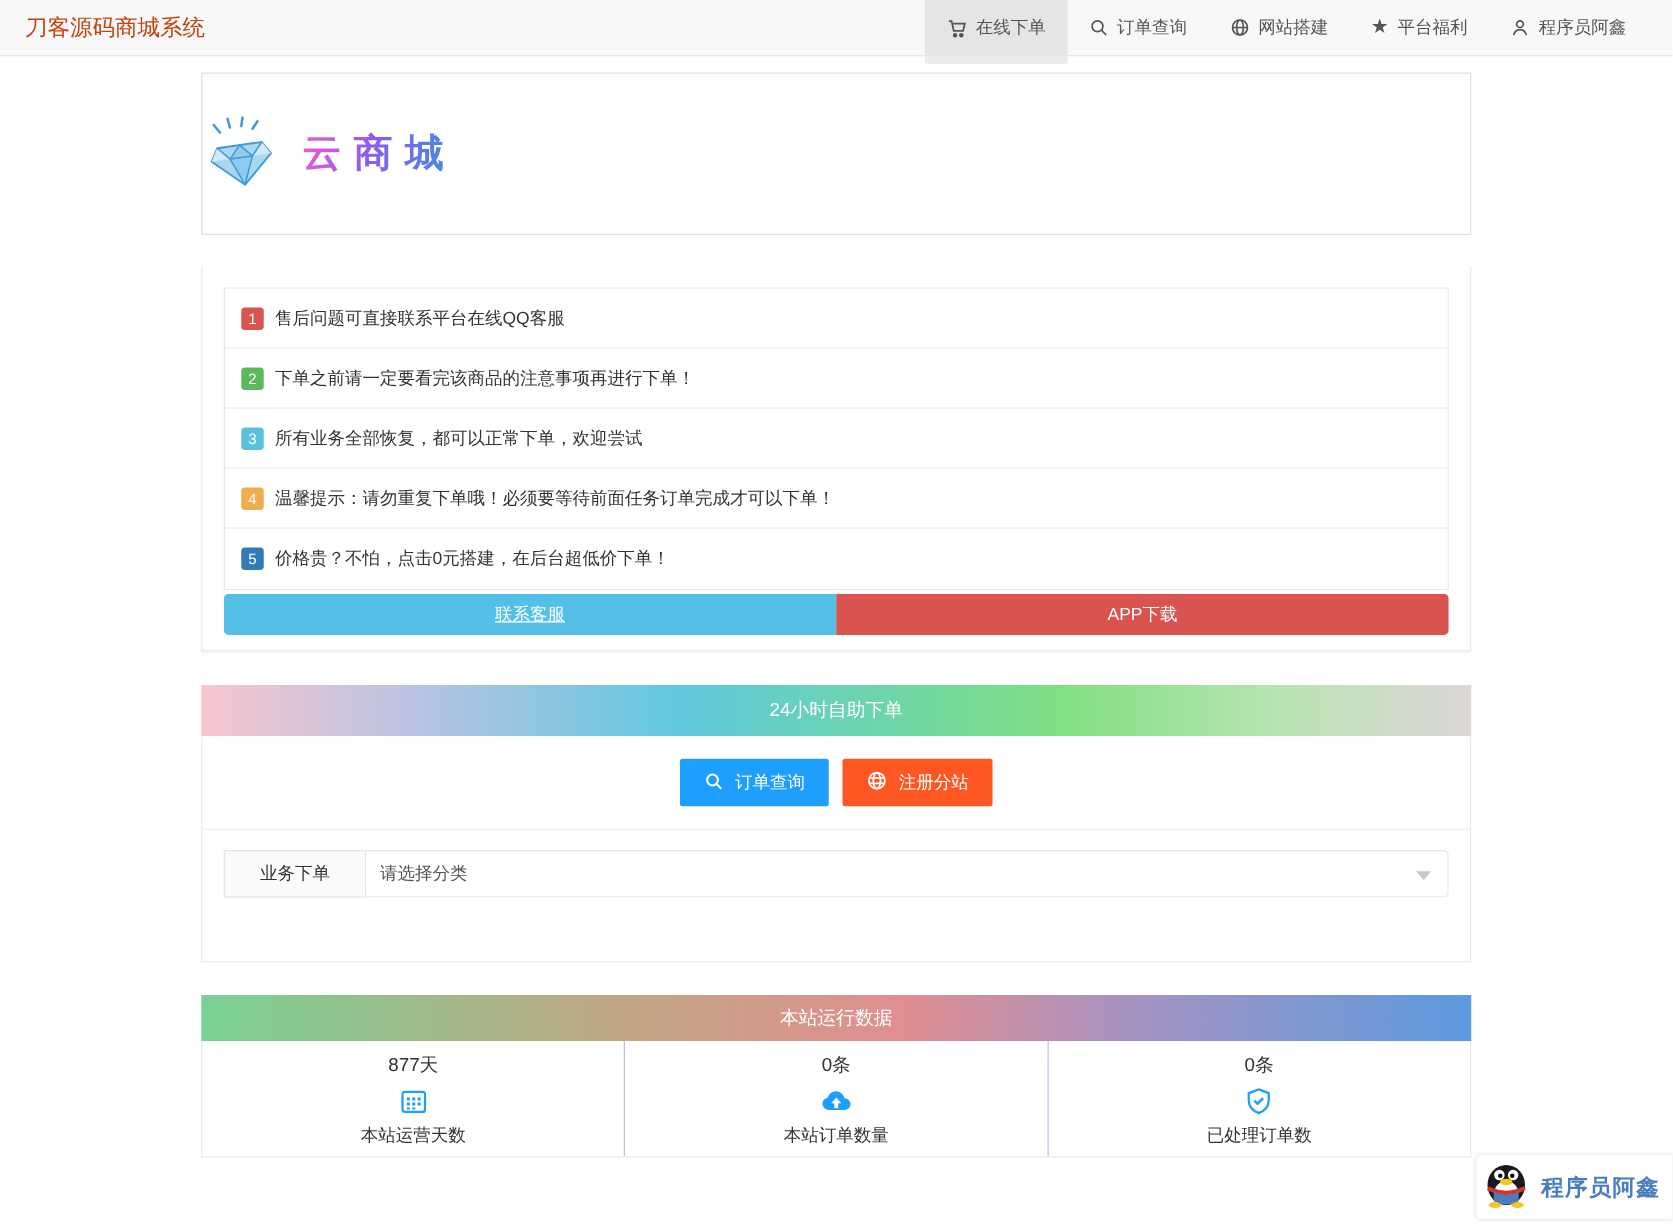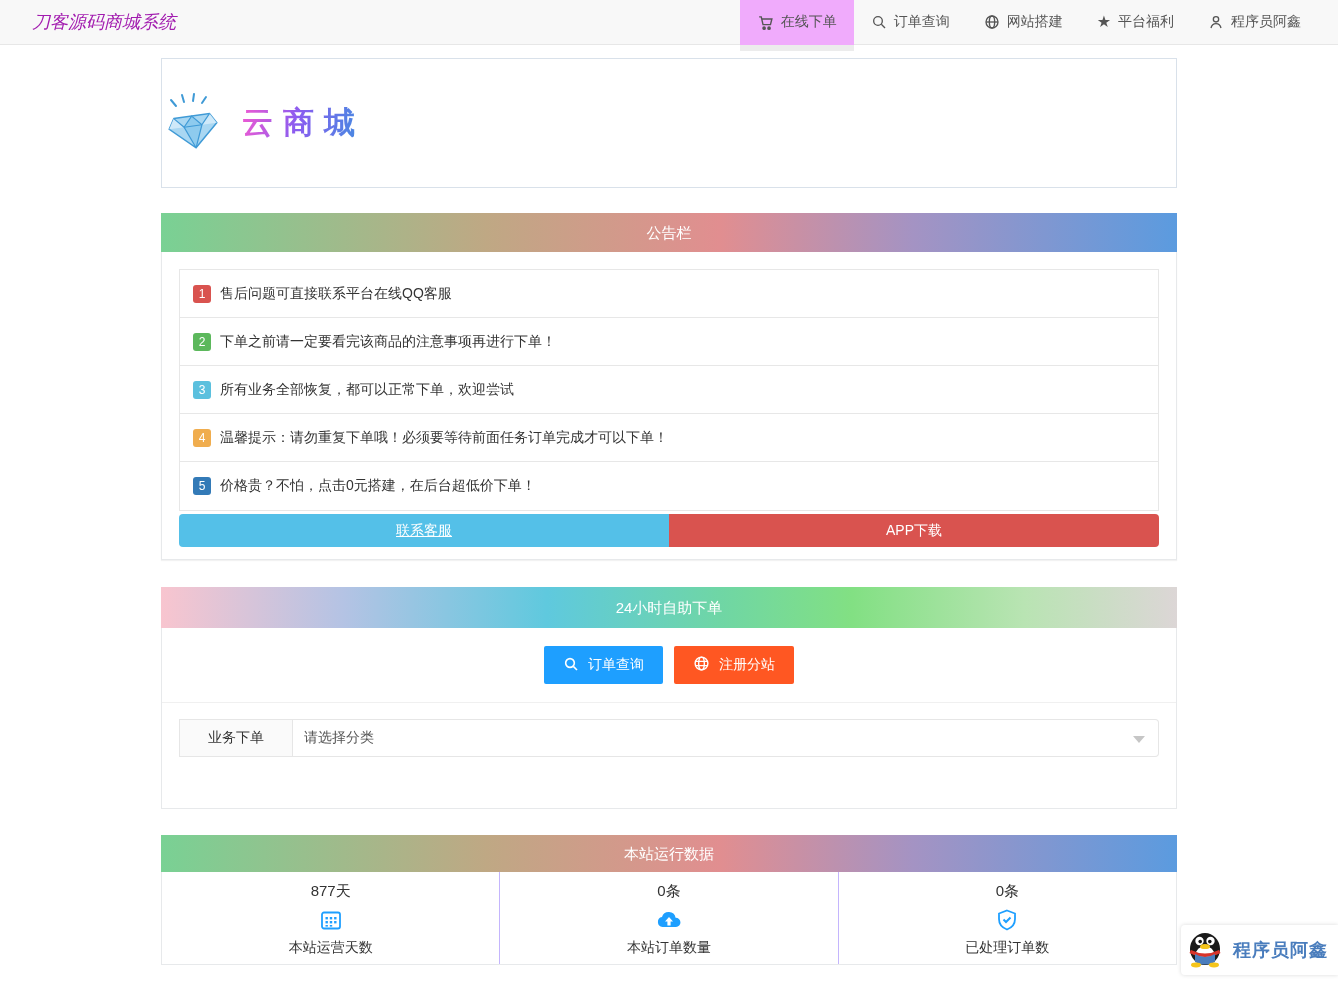--- a/index.html
+++ b/index.html
@@ -3,25 +3,25 @@
 <meta charset="utf-8">
 <style>
   * { margin:0; padding:0; box-sizing:border-box; }
   html,body { width:1338px; height:981px; overflow:hidden; background:#fff;
     font-family:"Liberation Sans","DejaVu Sans",sans-serif; }
 
   
   .topbar { position:relative; height:45px; background:#f8f8f8;
     border-bottom:1px solid #e7e7e7; display:flex; align-items:center;
     justify-content:space-between; z-index:5; }
-  .site-title { font-size:18px; color:#a21caf; padding-left:32px;font-style:italic; }
+  .site-title { font-size:18px; color:#c2410c; padding-left:20px; }
   .nav { display:flex; height:45px; margin-right:20px; }
   .nav-item { display:flex; align-items:center; gap:7px; padding:0 17px;
     font-size:14px; color:#555; cursor:pointer; position:relative; }
-  .nav-item.active { background:#f0abfc;align-items:center; }
+  .nav-item.active { background:#e5e5e5;align-items:center; }
   .nav-item.active::after { content:""; position:absolute; left:0; top:45px;
     width:100%; height:6px; background:#ececec; }
   .nav-item svg { display:block; }
   .star-glyph { font-size:16px; color:#555; line-height:1; }
 
   
   .container { width:1016px; margin:0 auto; }
 
   
   .logo-panel { margin-top:13px; height:130px; border:1px solid #d9e1ea;
@@ -171,21 +171,20 @@
             <path d="M22,34 L40,34"></path>
               <path d="M22,34 L31,24 L40,34"></path>
           </g>
         </g>
       </svg>
     </span>
     <span class="logo-text">云商城</span>
   </div>
 
   <div class="notice-section">
-    <div class="sec-head grad-a">公告栏</div>
     <div class="notice-body">
       <div class="notice-list">
         <div class="notice-item">
           <span class="nbadge b1">1</span>
           <span class="notice-text">售后问题可直接联系平台在线QQ客服</span>
         </div>
         <div class="notice-item">
           <span class="nbadge b2">2</span>
           <span class="notice-text">下单之前请一定要看完该商品的注意事项再进行下单！</span>
         </div>

